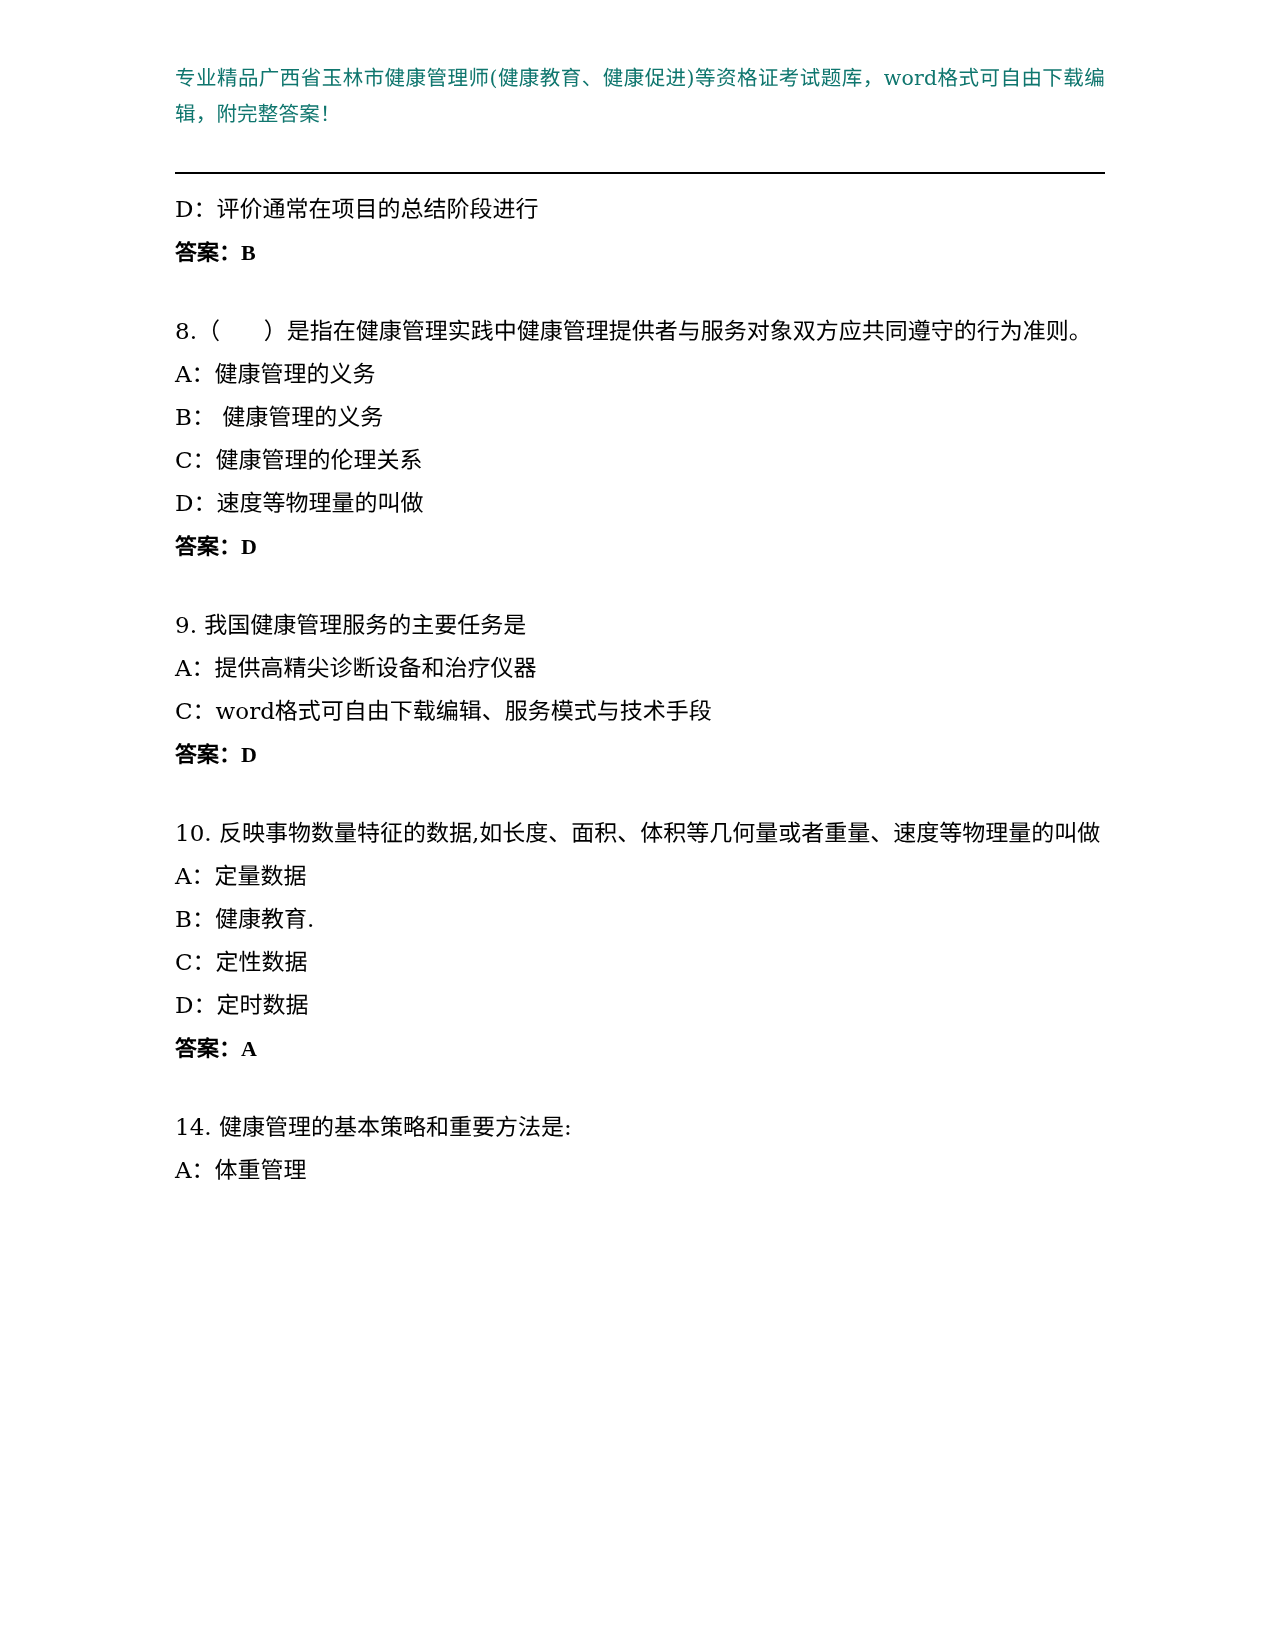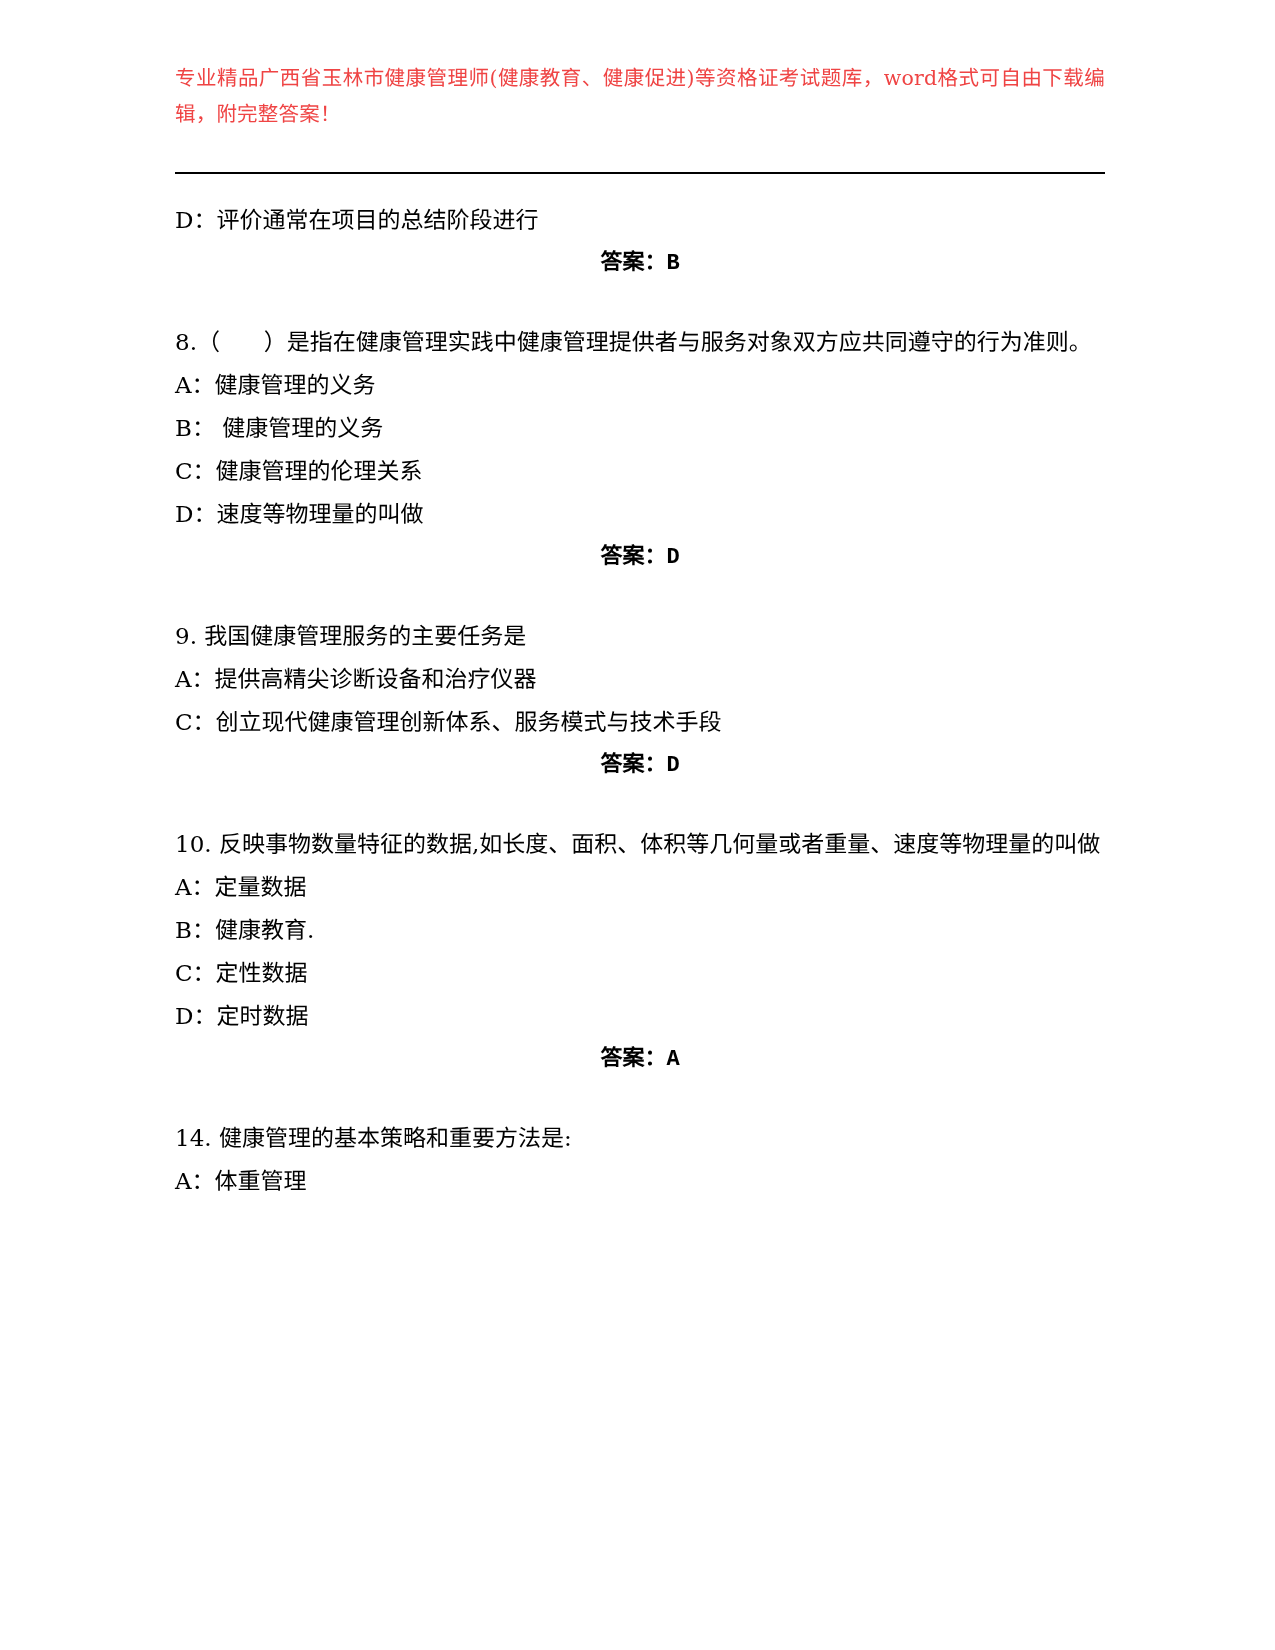--- a/index.html
+++ b/index.html
@@ -23,45 +23,44 @@
   .content {
     position: absolute;
     left: 175px;
     top: 60px;
     width: 930px;
   }
   .header-text {
     font-family: "DejaVu Serif", "Liberation Serif", serif;
     font-size: 20.5px;
     line-height: 36px;
-    color: #ef4444;
+    color: #0f766e;
     letter-spacing: 0.2px;
     text-align: justify;
   }
   .header-rule {
     margin-top: 40px;
     border-top: 2.5px solid #000000;
     width: 930px;
     height: 0;
   }
   .body-block {
-    margin-top: 25px;
+    margin-top: 14px;
   }
   .line {
     font-size: 23px;
     line-height: 43px;
     white-space: pre-wrap;
     font-family: "DejaVu Serif", "Liberation Serif", serif;
   }
   .answer {
     font-weight: bold;
     font-size: 22px;
     line-height: 43px;
-    font-family: Liberation Mono, monospace;
-    text-align: center;
+    font-family: Liberation Serif, serif;
   }
   .q-gap {
     height: 36px;
   }
   .stem {
     text-align: justify;
   }
 </style>
 </head>
 <body>
@@ -86,21 +85,21 @@
         <div class="line">B： 健康管理的义务</div>
         <div class="line">C：健康管理的伦理关系</div>
         <div class="line">D：速度等物理量的叫做</div>
         <div class="answer">答案：D</div>
       </div>
       <div class="q-gap"></div>
 
       <div>
         <div class="line stem">9. 我国健康管理服务的主要任务是</div>
         <div class="line">A：提供高精尖诊断设备和治疗仪器</div>
-        <div class="line">C：创立现代健康管理创新体系、服务模式与技术手段</div>
+        <div class="line">C：word格式可自由下载编辑、服务模式与技术手段</div>
         <div class="answer">答案：D</div>
       </div>
       <div class="q-gap"></div>
 
       <div>
         <div class="line stem">10. 反映事物数量特征的数据,如长度、面积、体积等几何量或者重量、速度等物理量的叫做</div>
         <div class="line">A：定量数据</div>
         <div class="line">B：健康教育.</div>
         <div class="line">C：定性数据</div>
         <div class="line">D：定时数据</div>

